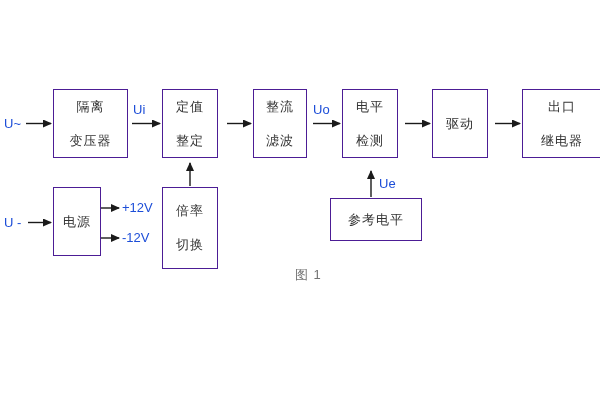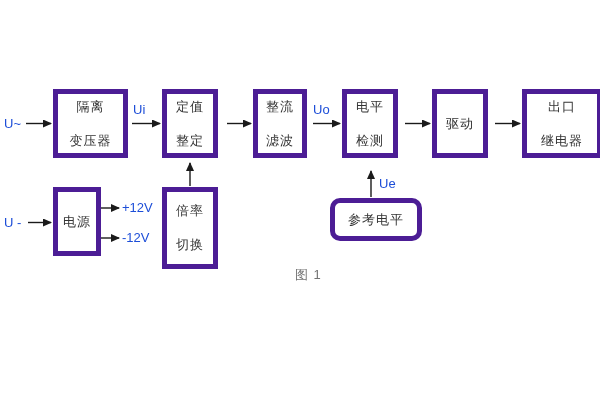--- a/index.html
+++ b/index.html
@@ -8,21 +8,21 @@
     width: 600px;
     height: 400px;
     background: #ffffff;
     font-family: "Liberation Sans", sans-serif;
     color: #333333;
     overflow: hidden;
   }
   .block {
     position: absolute;
     box-sizing: border-box;
-    border: 5px solid #4c1d95;
+    border: 1px solid #4c1d95;
     background: #ffffff;
     display: flex;
     flex-direction: column;
     align-items: center;
     justify-content: center;
     font-size: 13px;
     letter-spacing: 1px;
     text-align: center;
   }
   .block .ln { line-height: 17px; }
@@ -95,21 +95,21 @@
     <span class="ln">继电器</span>
   </div>
 
   <div class="block" style="left:53px; top:187px; width:48px; height:69px;">
     <span class="ln">电源</span>
   </div>
   <div class="block two" style="left:162px; top:187px; width:56px; height:82px;">
     <span class="ln">倍率</span>
     <span class="ln">切换</span>
   </div>
-  <div class="block" style="left:330px; top:198px; width:92px; height:43px;border-radius:10px;">
+  <div class="block" style="left:330px; top:198px; width:92px; height:43px;">
     <span class="ln">参考电平</span>
   </div>
 
   <span class="sig" style="left:4px; top:117px;">U~</span>
   <span class="sig" style="left:4px; top:216px;">U -</span>
   <span class="sig" style="left:133px; top:103px;">Ui</span>
   <span class="sig" style="left:313px; top:103px;">Uo</span>
   <span class="sig" style="left:379px; top:177px;">Ue</span>
   <span class="sig" style="left:122px; top:201px;">+12V</span>
   <span class="sig" style="left:122px; top:231px;">-12V</span>

